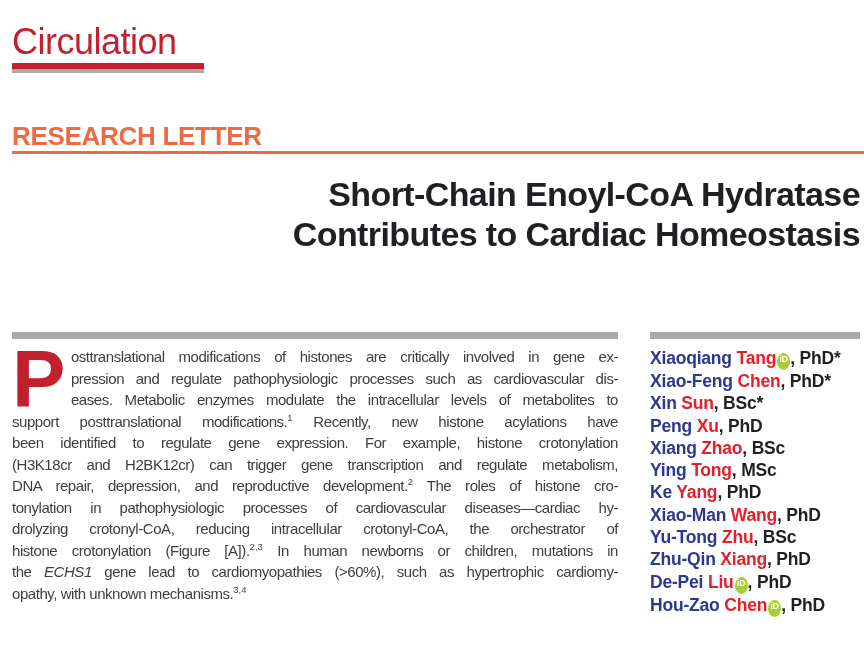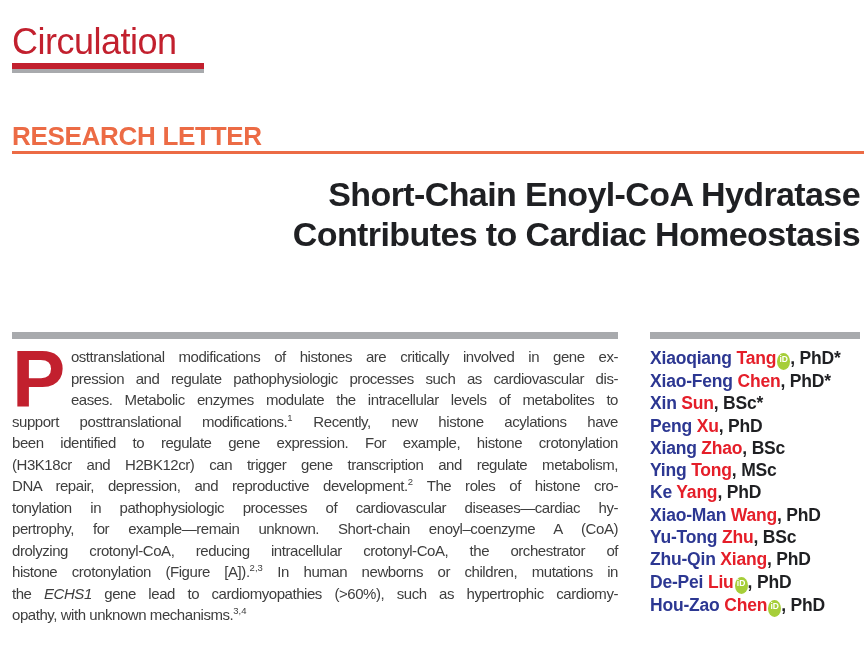--- a/index.html
+++ b/index.html
@@ -91,21 +91,20 @@
       <div class="para" id="paragraph">
         <span class="dropcap">P</span>
       <div class="pline"><span>osttranslational modifications of histones are critically involved in gene ex-</span></div>
           <div class="pline"><span>pression and regulate pathophysiologic processes such as cardiovascular dis-</span></div>
           <div class="pline"><span>eases. Metabolic enzymes modulate the intracellular levels of metabolites to</span></div>
           <div class="pline"><span>support posttranslational modifications.</span><sup>1</sup><span> Recently, new histone acylations have</span></div>
           <div class="pline"><span>been identified to regulate gene expression. For example, histone crotonylation</span></div>
           <div class="pline"><span>(H3K18cr and H2BK12cr) can trigger gene transcription and regulate metabolism,</span></div>
           <div class="pline"><span>DNA repair, depression, and reproductive development.</span><sup>2</sup><span> The roles of histone cro-</span></div>
           <div class="pline"><span>tonylation in pathophysiologic processes of cardiovascular diseases—cardiac hy-</span></div>
-          <div class="pline"><span>pertrophy, for example—remain unknown. Short-chain enoyl–coenzyme A (CoA)</span></div>
           <div class="pline"><span>drolyzing crotonyl-CoA, reducing intracellular crotonyl-CoA, the orchestrator of</span></div>
           <div class="pline"><span>histone crotonylation (Figure [A]).</span><sup>2,3</sup><span> In human newborns or children, mutations in</span></div>
           <div class="pline"><span>the </span><i>ECHS1</i><span> gene lead to cardiomyopathies (&gt;60%), such as hypertrophic cardiomy-</span></div>
           <div class="pline last"><span>opathy, with unknown mechanisms.</span><sup>3,4</sup></div>
         </div>
     </section>
 
     <aside class="authors-col">
       <div class="col-bar"></div>
       <div class="author-list" id="authors">

